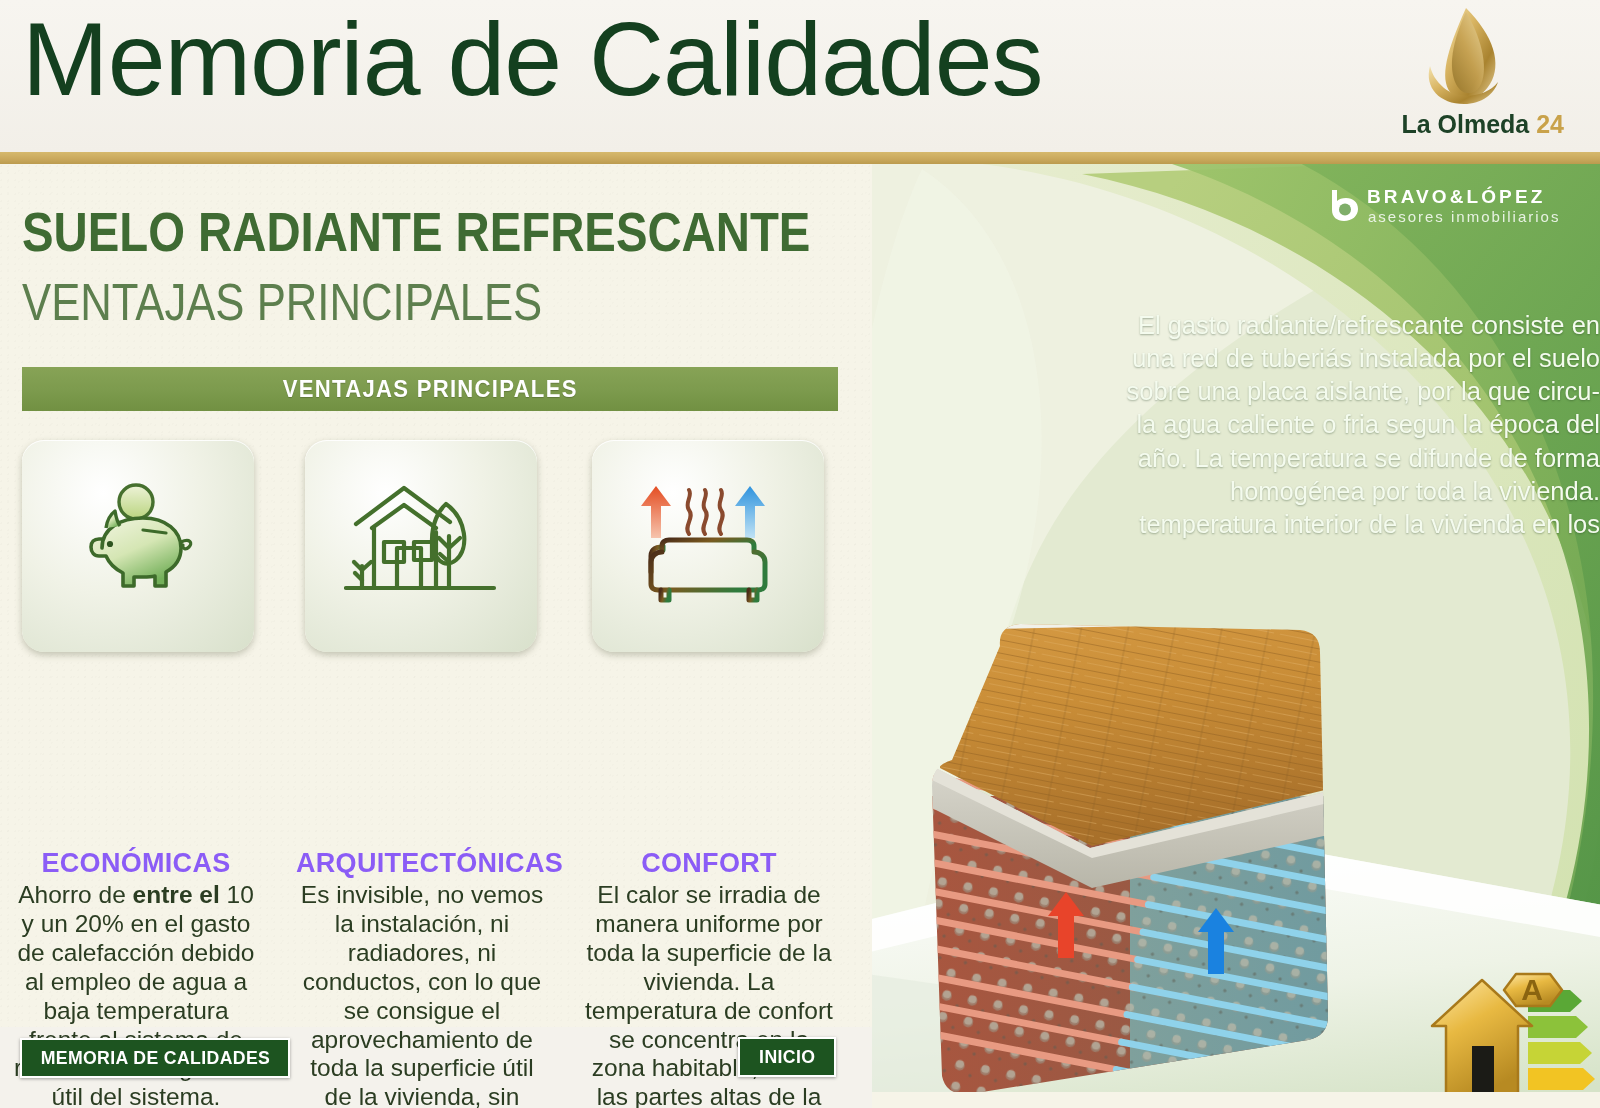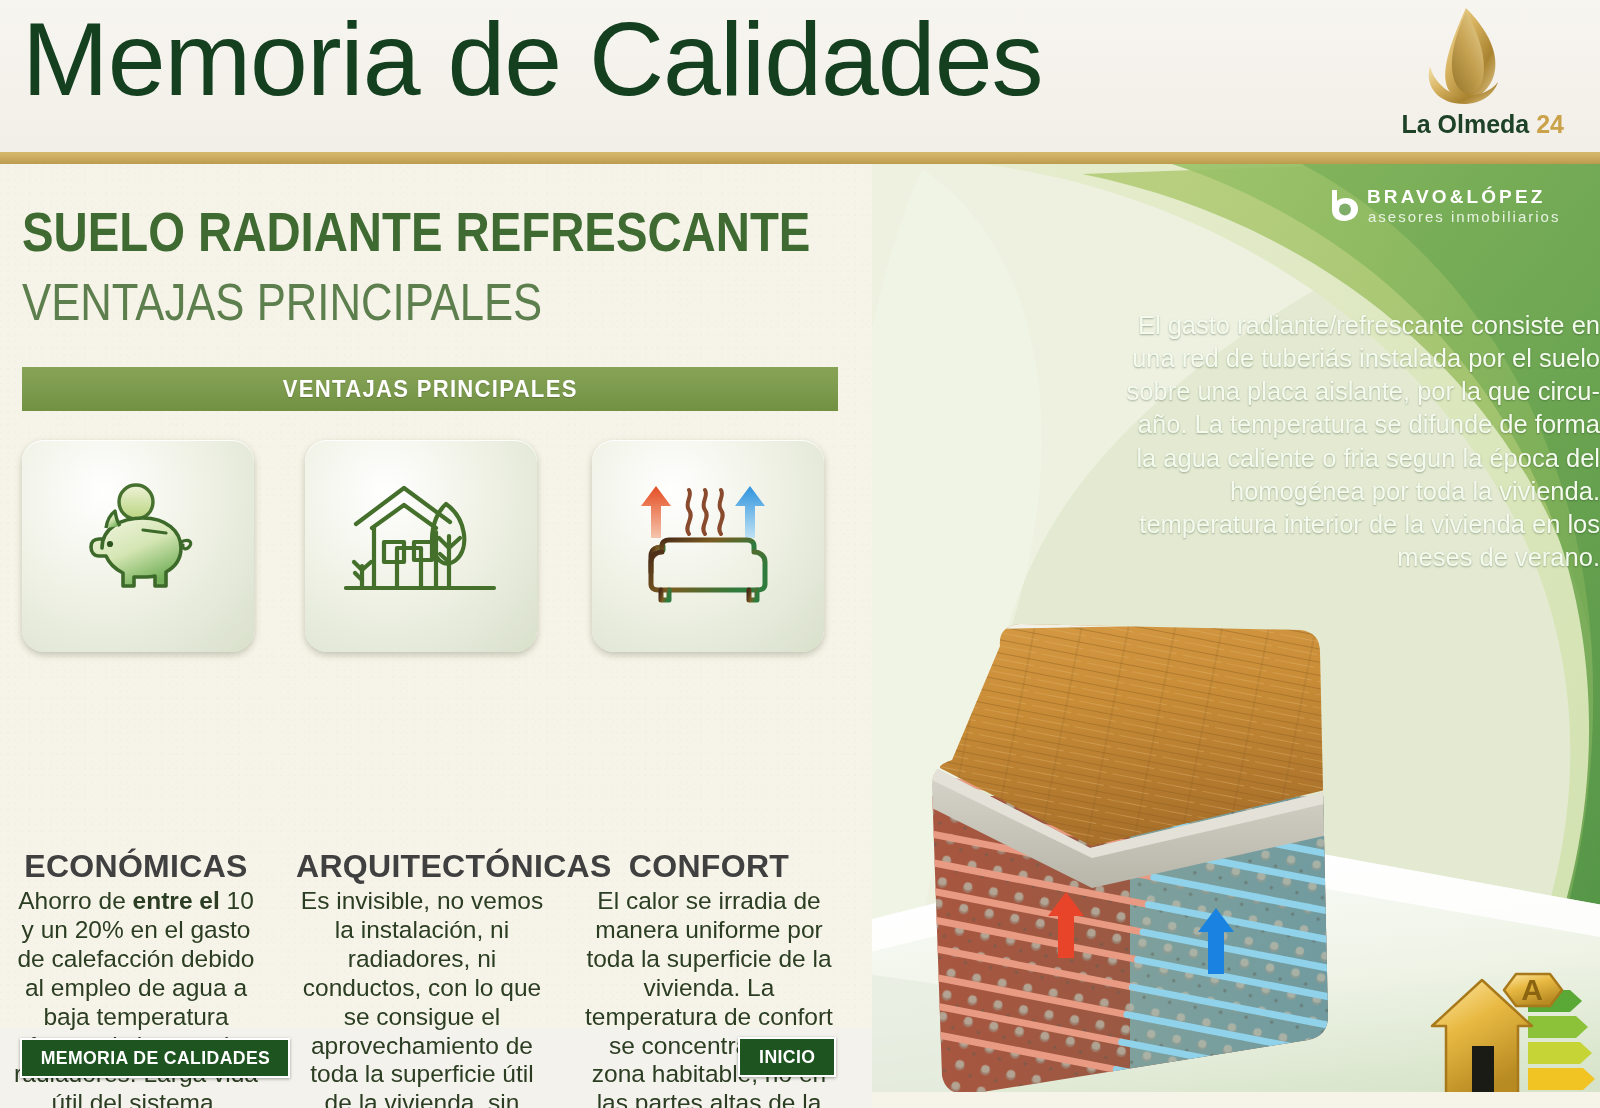--- a/index.html
+++ b/index.html
@@ -93,21 +93,21 @@
   .card.c3{left:592px;}
   .card svg{display:block;}
 
   
   .cols{position:absolute;left:0;top:684px;width:872px;}
   .col{position:absolute;top:0;width:252px;text-align:center;}
   .col.k1{left:10px;}
   .col.k2{left:296px;}
   .col.k3{left:583px;}
   .col-title{
-    font-size:32px;font-weight:bold;color:#404040;margin:0 0 2px 0;
+    font-size:27px;font-weight:bold;color:#8b5cf6;margin:0 0 2px 0;
     letter-spacing:.3px;
   }
   .col-body{
     font-size:24.5px;line-height:1.18;color:#2b3d22;
     font-family:"Liberation Sans",sans-serif;
   }
   .col-body b{font-weight:bold;}
 
   
   .btn{
@@ -376,25 +376,24 @@
         <circle cx="18" cy="21.5" r="6" fill="#7fae6a"></circle>
       </svg>
       <div class="bl-name">BRAVO&amp;LÓPEZ</div>
       <div class="bl-sub">asesores inmobiliarios</div>
     </div>
 
     <div class="rp-text">
       <p>El gasto radiante/refrescante consiste en</p>
       <p>una red de tuberiás instalada por el suelo</p>
       <p>sobre una placa aislante, por la que circu-</p>
+      <p>la agua caliente o fria segun la época del</p>
       <p>año. La temperatura se difunde de forma</p>
-      <p>la agua caliente o fria segun la época del</p>
       <p>homogénea por toda la vivienda.</p>
       <p>temperatura interior de la vivienda en los</p>
-      <p>meses de verano.</p>
     </div>
 
     <svg class="floor-img" width="470" height="500" viewBox="0 0 470 500">
       <defs>
         <clipPath id="slabClip">
           <path d="M120 30 Q 118 10 140 8 L 420 14 Q 440 16 440 36 L 448 400 Q 448 420 428 424 L 90 478 Q 66 480 62 460 L 52 170 Q 52 150 72 144 Z"></path>
         </clipPath>
         <linearGradient id="woodG" x1="0" y1="0" x2="0.2" y2="1">
           <stop offset="0%" stop-color="#d79c45"></stop>
           <stop offset="45%" stop-color="#c98d37"></stop>

